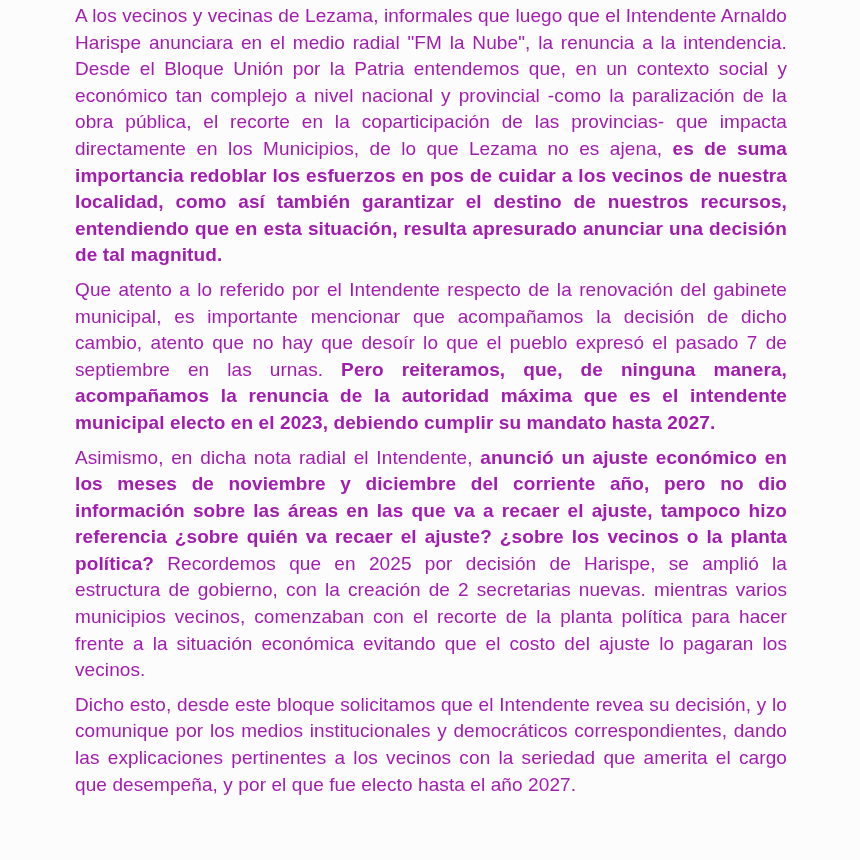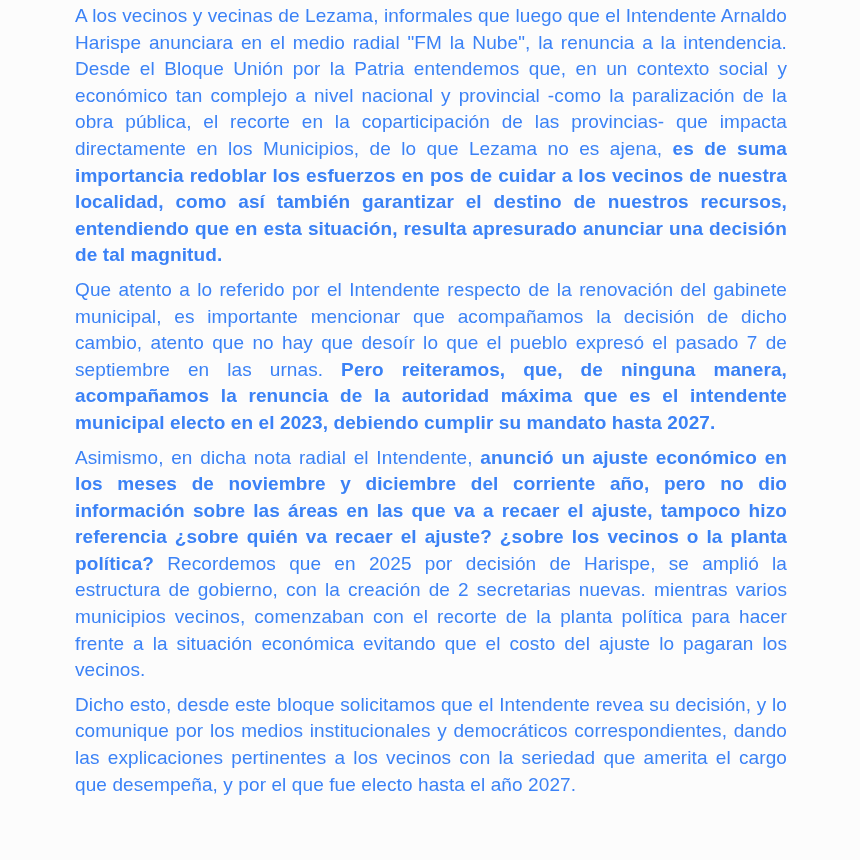--- a/index.html
+++ b/index.html
@@ -35,21 +35,21 @@
     position: absolute;
     left: 0;
     bottom: 0;
     width: 860px;
     height: 30px;
   }
 </style>
 </head>
 <body style="background: rgb(252, 252, 252);">
 
-<div class="doc" style="color: #3b82f6;">
+<div class="doc" style="color: #a21caf;">
     <p class="para"><span>A los vecinos y vecinas de Lezama, informales que luego que el Intendente Arnaldo Harispe anunciara en el medio radial "FM la Nube", la renuncia a la intendencia. Desde el Bloque Unión por la Patria entendemos que, en un contexto social y económico tan complejo a nivel nacional y provincial -como la paralización de la obra pública, el recorte en la coparticipación de las provincias- que impacta directamente en los Municipios, de lo que Lezama no es ajena, </span><strong>es de suma importancia redoblar los esfuerzos en pos de cuidar a los vecinos de nuestra localidad, como así también garantizar el destino de nuestros recursos, entendiendo que en esta situación, resulta apresurado anunciar una decisión de tal magnitud.</strong></p>
     <p class="para"><span>Que atento a lo referido por el Intendente respecto de la renovación del gabinete municipal, es importante mencionar que acompañamos la decisión de dicho cambio, atento que no hay que desoír lo que el pueblo expresó el pasado 7 de septiembre en las urnas. </span><strong>Pero reiteramos, que, de ninguna manera, acompañamos la renuncia de la autoridad máxima que es el intendente municipal electo en el 2023, debiendo cumplir su mandato hasta 2027.</strong></p>
     <p class="para"><span>Asimismo, en dicha nota radial el Intendente, </span><strong>anunció un ajuste económico en los meses de noviembre y diciembre del corriente año, pero no dio información sobre las áreas en las que va a recaer el ajuste, tampoco hizo referencia ¿sobre quién va recaer el ajuste? ¿sobre los vecinos o la planta política? </strong><span>Recordemos que en 2025 por decisión de Harispe, se amplió la estructura de gobierno, con la creación de 2 secretarias nuevas. mientras varios municipios vecinos, comenzaban con el recorte de la planta política para hacer frente a la situación económica evitando que el costo del ajuste lo pagaran los vecinos.</span></p>
     <p class="para"><span>Dicho esto, desde este bloque solicitamos que el Intendente revea su decisión, y lo comunique por los medios institucionales y democráticos correspondientes, dando las explicaciones pertinentes a los vecinos con la seriedad que amerita el cargo que desempeña, y por el que fue electo hasta el año 2027.</span></p>
   </div>
 
 <div class="footer">
   
   
   

